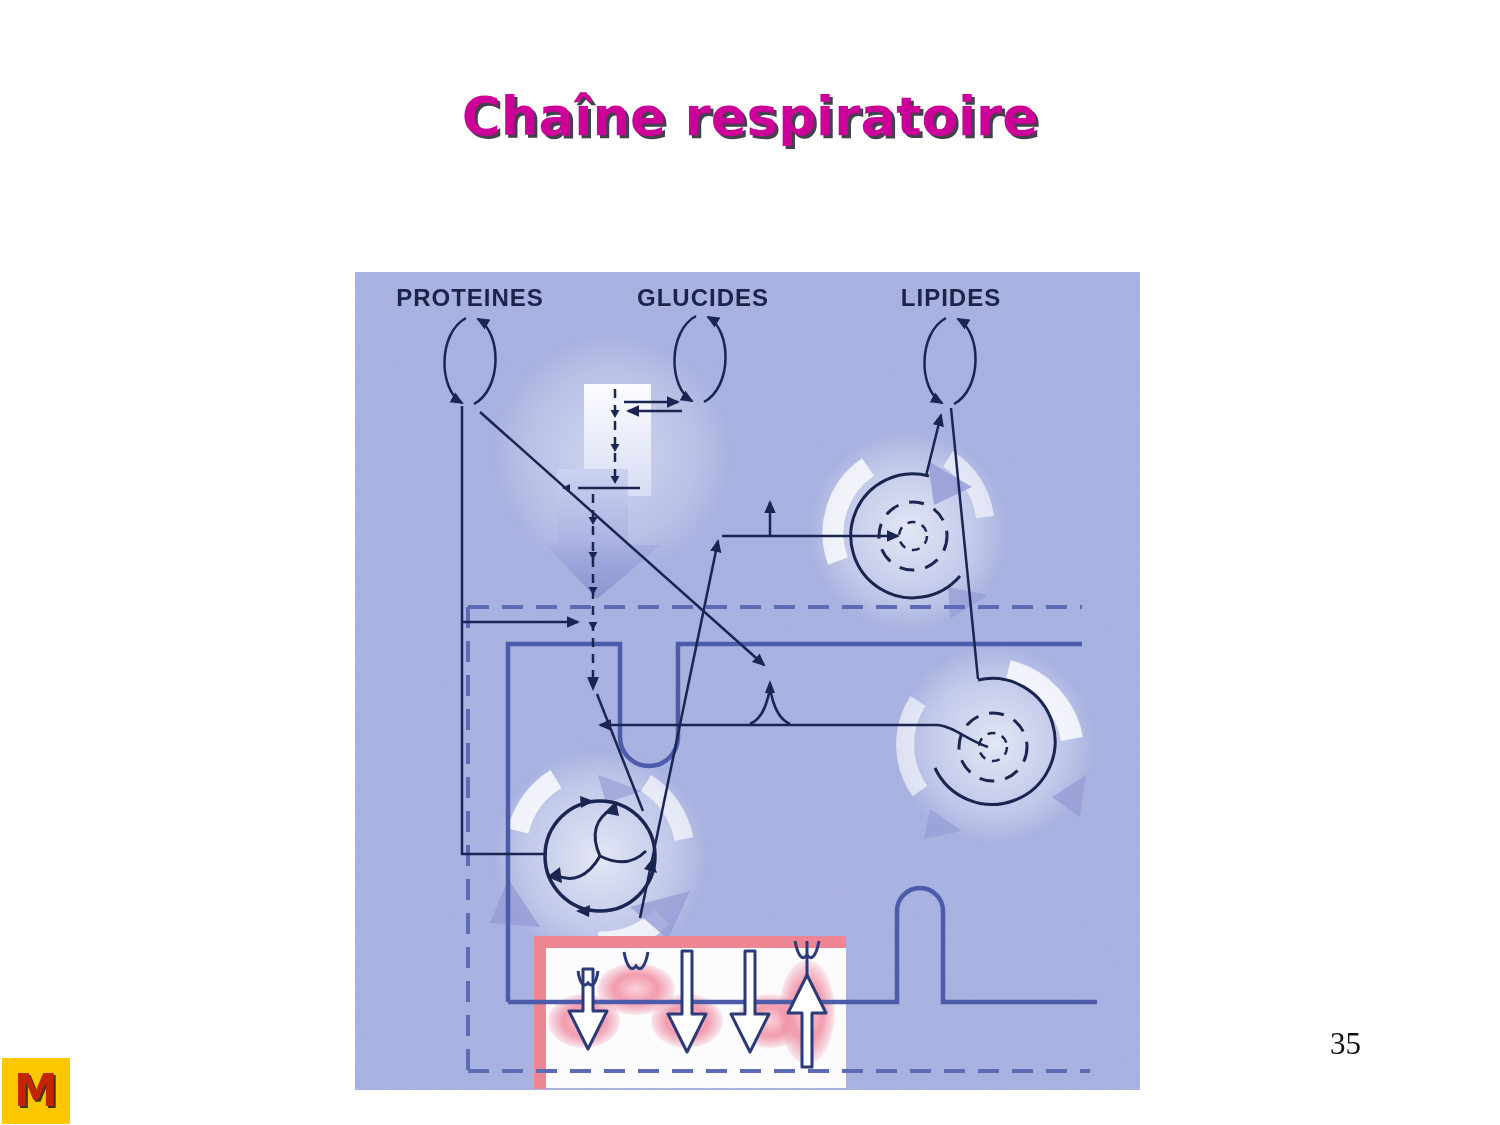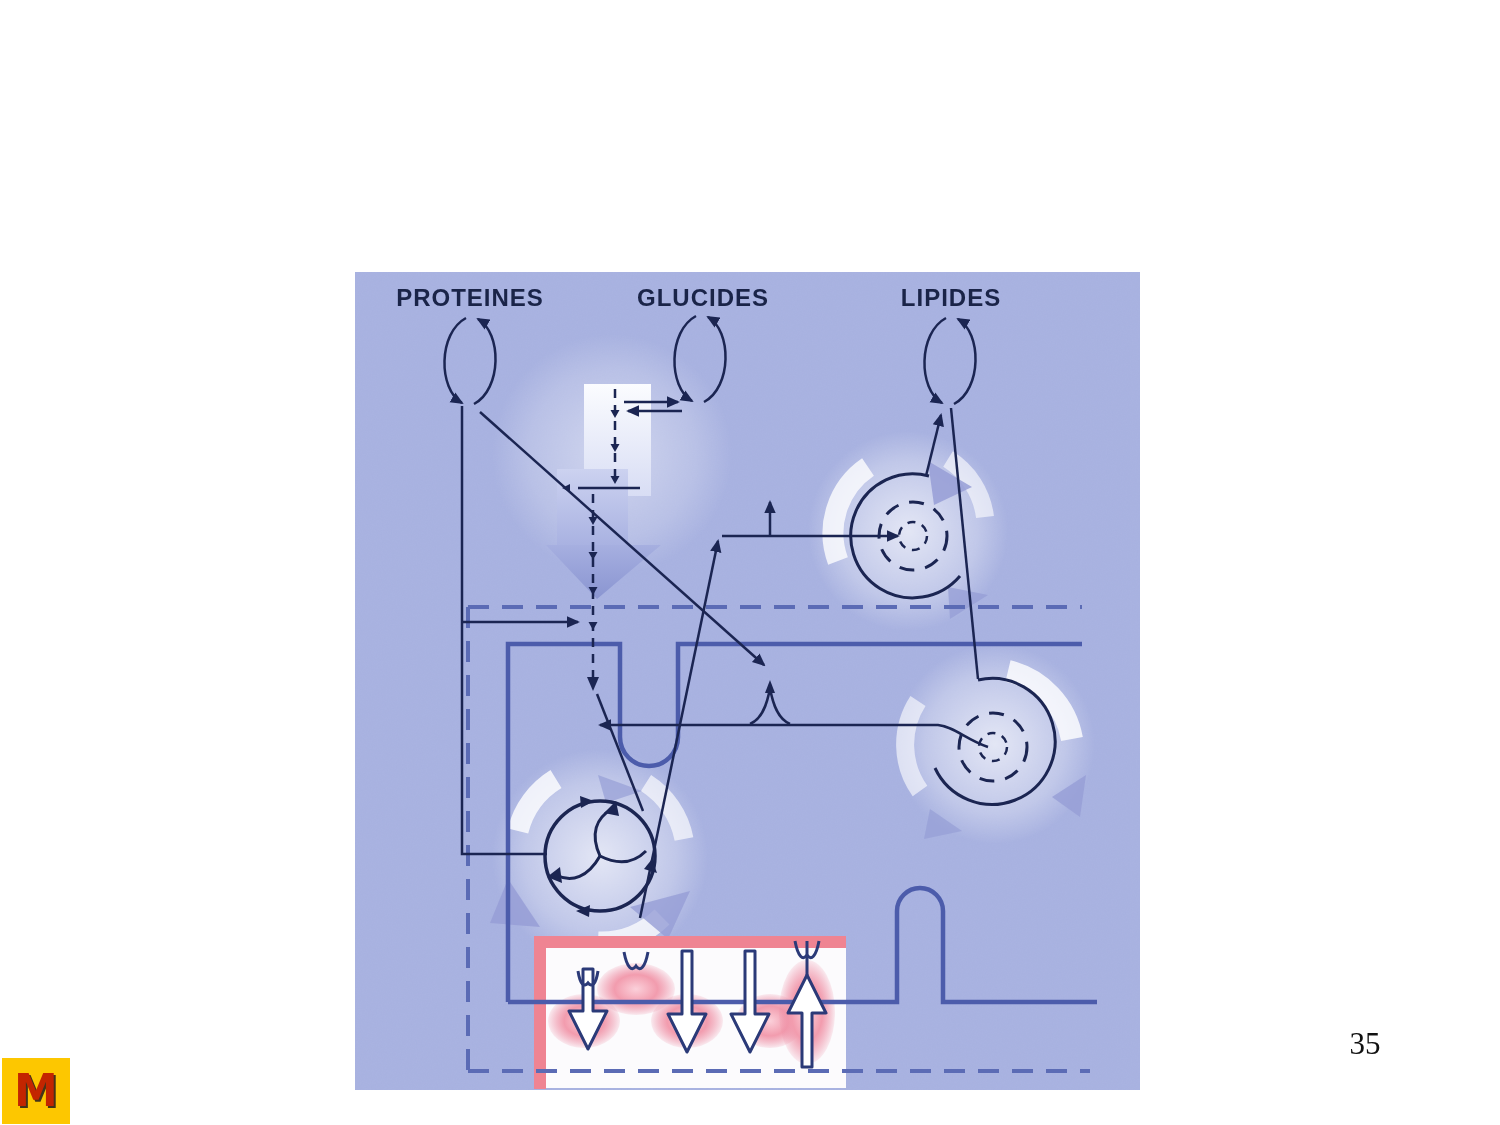--- a/index.html
+++ b/index.html
@@ -11,41 +11,42 @@
     position:absolute;left:0;top:86px;width:100%;text-align:center;
     font-family:"DejaVu Sans",sans-serif;font-weight:bold;font-size:53px;
     color:#cc0099;letter-spacing:0px;
     text-shadow:3px 3px 0 #42424e;
     margin:0;
   }
   .diagram-wrap{
     position:absolute;left:355px;top:233px;width:785px;height:818px;margin-top:39px;
   }
   .page-number{
-    position:absolute;left:1330px;top:1026px;width:70px;text-align:center;
+    position:absolute;left:1330px;top:1026px;width:70px;text-align:left;
     font-family:"Liberation Serif",serif;font-size:31px;color:#111;
   }
   .logo{
     position:absolute;left:2px;top:1058px;width:68px;height:66px;
     background:#fdc700;display:flex;align-items:center;justify-content:center;
   }
   .logo span{
     font-family:"DejaVu Sans",sans-serif;font-weight:bold;font-size:44px;
     color:#c32500;text-shadow:2px 2px 0 #44341a;line-height:1;
   }
   svg text.dlabel{
     font-family:"Liberation Sans",sans-serif;font-weight:bold;
     font-size:24px;fill:#1a2448;letter-spacing:1px;
   }
 </style>
 </head>
 <body>
 
 <div class="slide">
 
+  <h1 class="title">Chaîne respiratoire</h1>
 
   <div class="diagram-wrap">
     <svg width="785" height="818" viewBox="355 233 785 818" xmlns="http://www.w3.org/2000/svg">
       <defs>
         <marker id="ah" viewBox="0 0 10 10" refX="8.5" refY="5" markerWidth="13" markerHeight="13" orient="auto" markerUnits="userSpaceOnUse">
           <path d="M0,0.6 L10,5 L0,9.4 z" fill="#1b2552"></path>
         </marker>
         <linearGradient id="gShaft1" x1="0" y1="0" x2="0" y2="1">
           <stop offset="0" stop-color="#fbfcff"></stop>
             <stop offset="1" stop-color="#d8ddf4"></stop>

